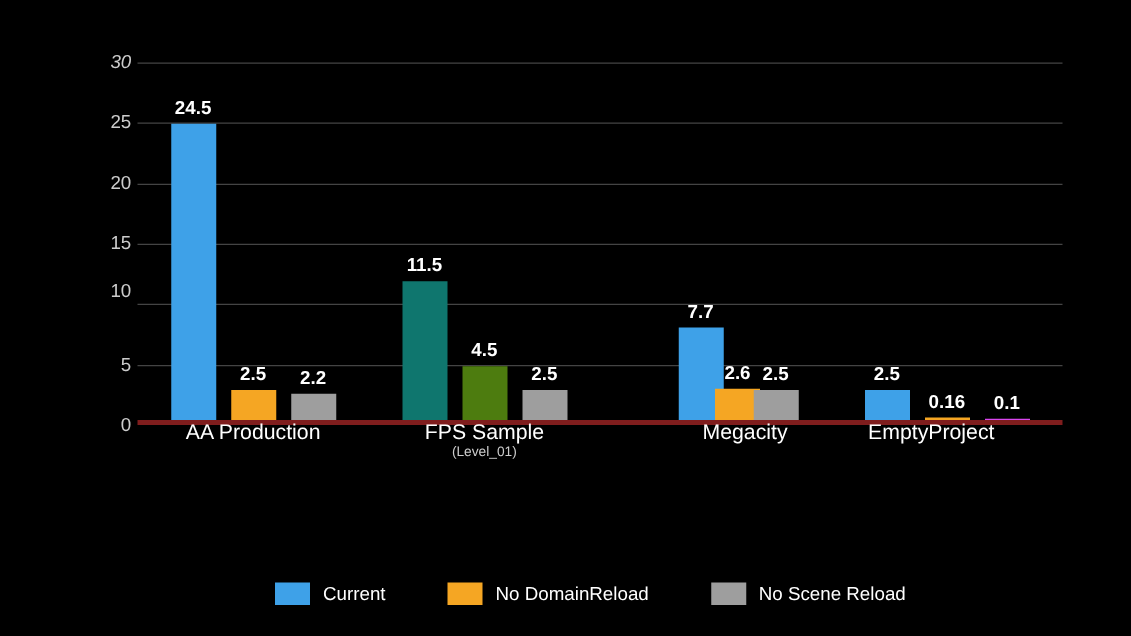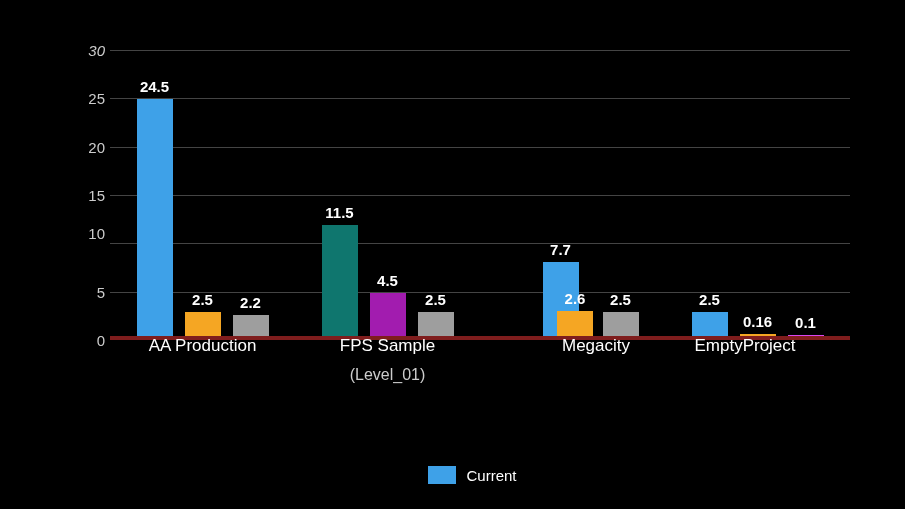--- a/index.html
+++ b/index.html
@@ -64,23 +64,23 @@
     top: 100%;
     font-size: 17px;
     text-align: center;
     color: #fff;
     padding-top: 0;
     width: 200px;
     transform: translateX(-50%);
   }
   .xlabel .sub {
     display: block;
-    font-size: 16px;
+    font-size: 11px;
     color: #ccc;
-    margin-top: 10px;
+    margin-top: 0;
   }
   .legend {
     position: absolute;
     left: 0;
     right: 0;
     bottom: 25px;
     display: flex;
     justify-content: center;
     gap: 50px;
     padding-left: 40px;
@@ -114,31 +114,31 @@
       <div class="bar" style="left: 74.5px; width: 36px; height: 24.1667px; background: rgb(245, 166, 35);">
         <div class="bar-label">2.5</div>
       </div>
       <div class="bar" style="left: 122.5px; width: 36px; height: 21.2667px; background: rgb(158, 158, 158);">
         <div class="bar-label">2.2</div>
       </div>
       <div class="xlabel" style="left: 92.5px;"><span>AA Production</span></div>
       <div class="bar" style="left: 211.5px; width: 36px; height: 111.167px; background: #0f766e;">
         <div class="bar-label">11.5</div>
       </div>
-      <div class="bar" style="left: 259.5px; width: 36px; height: 43.5px; background: #a21caf;">
+      <div class="bar" style="left: 259.5px; width: 36px; height: 43.5px; background: #4d7c0f;">
         <div class="bar-label">4.5</div>
       </div>
       <div class="bar" style="left: 307.5px; width: 36px; height: 24.1667px; background: rgb(158, 158, 158);">
         <div class="bar-label">2.5</div>
       </div>
       <div class="xlabel" style="left: 277.5px;"><span>FPS Sample</span><span class="sub">(Level_01)</span></div>
       <div class="bar" style="left: 396.5px; width: 36px; height: 74.4333px; background: rgb(62, 161, 232); margin-left: 36px;">
         <div class="bar-label">7.7</div>
       </div>
-      <div class="bar" style="left: 447px; width: 36px; height: 25.1333px; background: rgb(245, 166, 35);">
+      <div class="bar" style="left: 462px; width: 36px; height: 25.1333px; background: rgb(245, 166, 35);">
         <div class="bar-label">2.6</div>
       </div>
       <div class="bar" style="left: 492.5px; width: 36px; height: 24.1667px; background: rgb(158, 158, 158);">
         <div class="bar-label">2.5</div>
       </div>
       <div class="xlabel" style="left: 486px;"><span>Megacity</span></div>
       <div class="bar" style="left: 581.5px; width: 36px; height: 24.1667px; background: rgb(62, 161, 232);">
         <div class="bar-label">2.5</div>
       </div>
       <div class="bar" style="left: 629.5px; width: 36px; height: 1.54667px; background: rgb(245, 166, 35);">
@@ -156,13 +156,21 @@
     <div class="ytick" style="top: 96.6667px;">20</div>
     <div class="ytick" style="top: 48.3333px;">25</div>
     <div class="ytick" style="top: 0px; font-style: italic;">30</div>
   </div>
 
 <div class="legend">
     <div class="legend-item">
       <div class="swatch" style="background: rgb(62, 161, 232);"></div>
       <span>Current</span>
     </div>
+    <div class="legend-item">
+      <div class="swatch" style="background: rgb(245, 166, 35);"></div>
+      <span>No DomainReload</span>
+    </div>
+    <div class="legend-item">
+      <div class="swatch" style="background: rgb(158, 158, 158);"></div>
+      <span>No Scene Reload</span>
+    </div>
   </div>
 
 </body></html>

